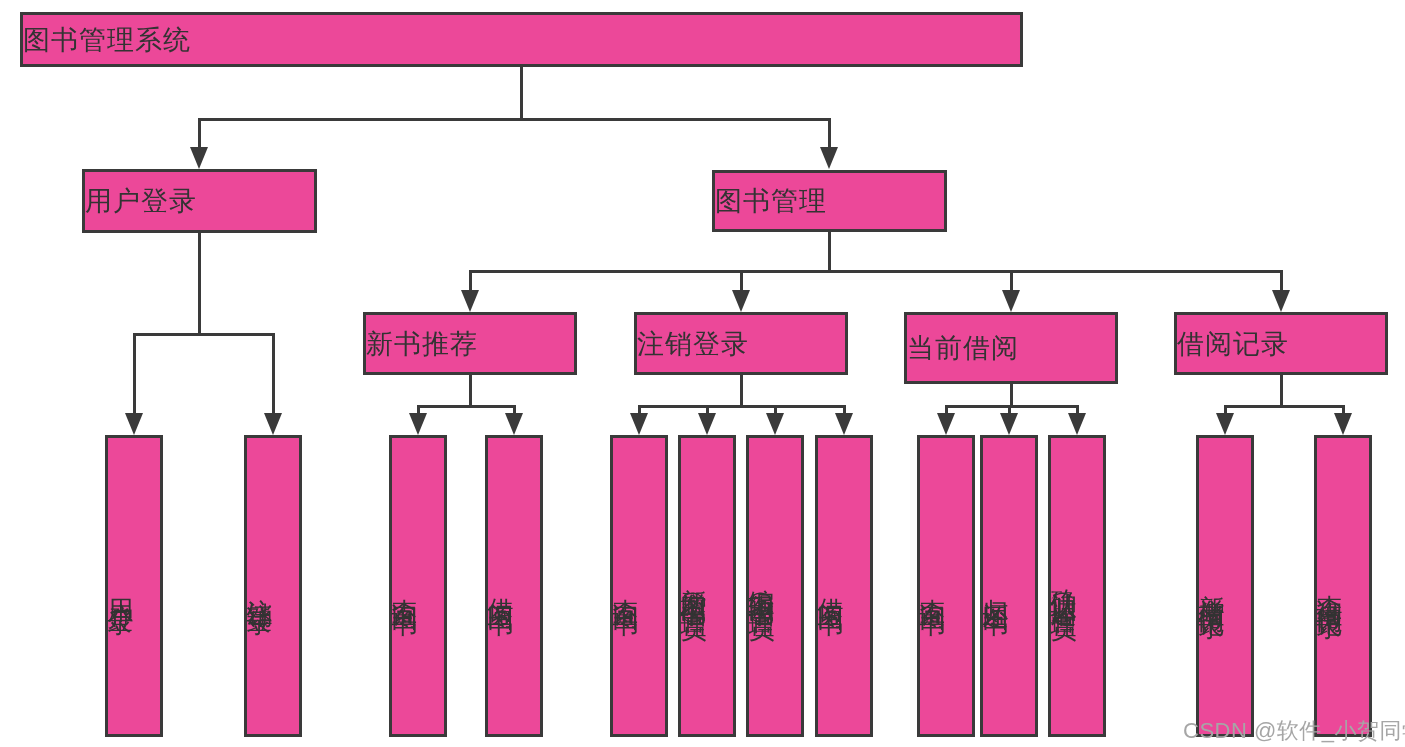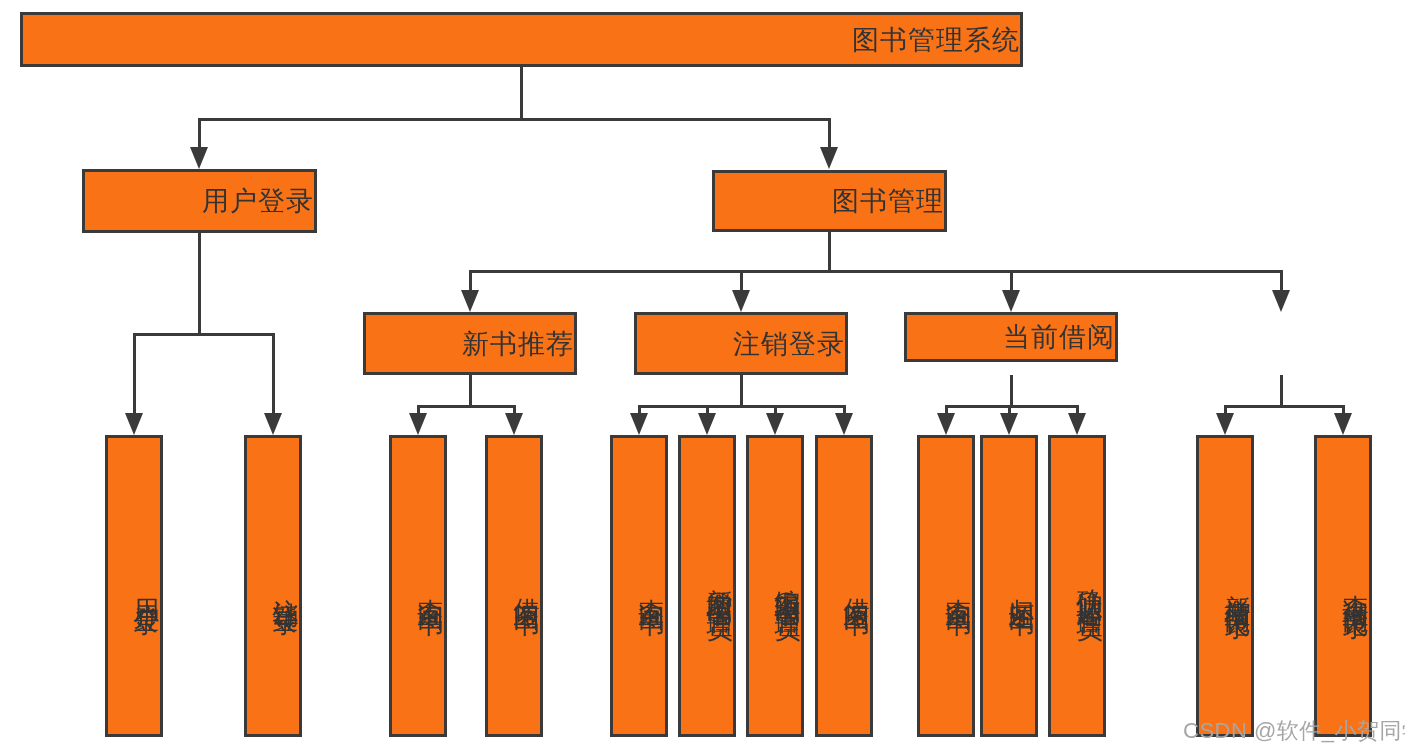--- a/index.html
+++ b/index.html
@@ -12,24 +12,24 @@
     position: relative;
     width: 1405px;
     height: 747px;
     background: #ffffff;
     overflow: hidden;
   }
   .hbox, .vbox {
     position: absolute;
     box-sizing: border-box;
     border: 3px solid #3a3a3a;
-    background: #f97316;
+    background: #ec4899;
     display: flex;
     align-items: center;
-    justify-content: flex-end;
+    justify-content: flex-start;
     color: #333333;
     z-index: 2;
   }
   .hbox {
     font-size: 27px;
     letter-spacing: 1px;
     white-space: nowrap;
   }
   .vbox {
     width: 58px;
@@ -82,22 +82,25 @@
   <div class="hbox" style="left:363px;top:312px;width:214px;height:63px">
     <span>新书推荐</span>
   </div>
 
   <div class="hbox" style="left:712px;top:170px;width:235px;height:62px">
     <span>图书管理</span>
   </div>
   <div class="hbox" style="left:634px;top:312px;width:214px;height:63px">
     <span>注销登录</span>
   </div>
-  <div class="hbox" style="left:904px;top:312px;width:214px;height:50px">
+  <div class="hbox" style="left:904px;top:312px;width:214px;height:72px">
     <span>当前借阅</span>
+  </div>
+  <div class="hbox" style="left:1174px;top:312px;width:214px;height:63px">
+    <span>借阅记录</span>
   </div>
 
   <div class="vbox" style="left:105px">
     <span>用户登录</span>
   </div>
   <div class="vbox" style="left:244px">
     <span>注销登录</span>
   </div>
 
   <div class="vbox" style="left:389px">

